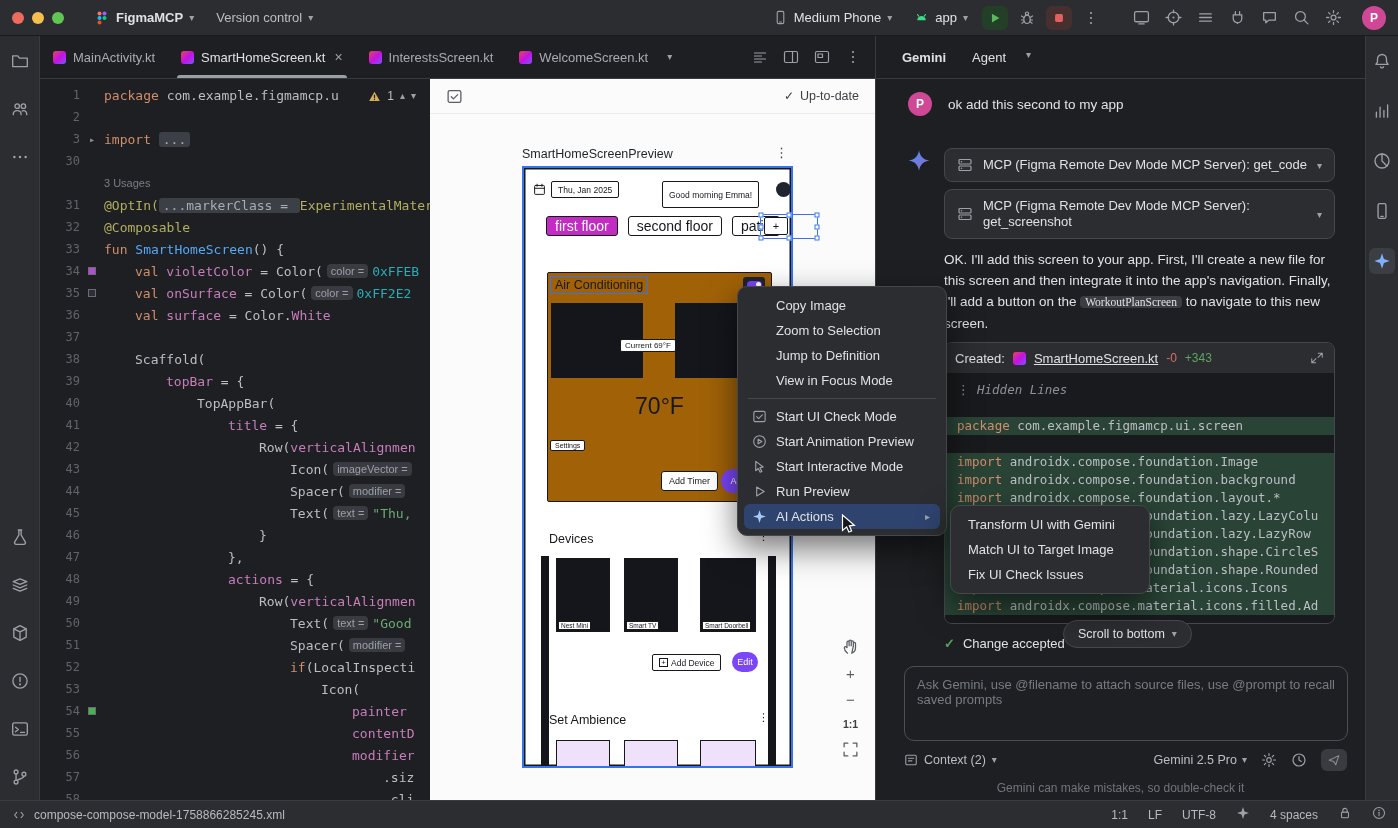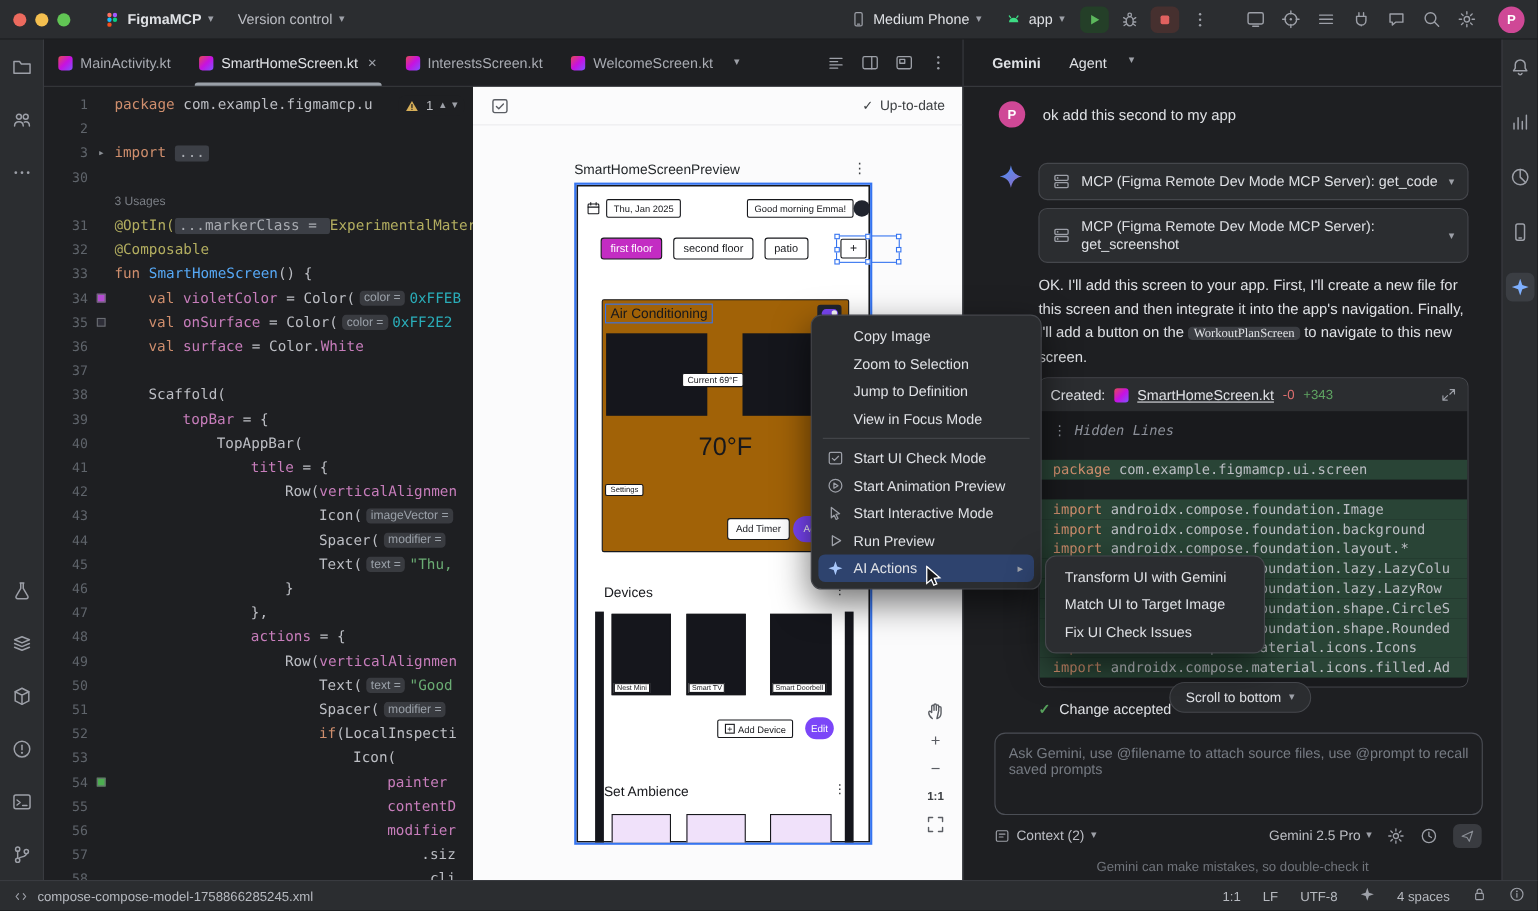--- a/index.html
+++ b/index.html
@@ -62,24 +62,24 @@
 .pvt{width:17px;height:17px;color:#5a5d63}
 .pv-status{margin-left:auto;display:flex;align-items:center;gap:6px;color:#3d4043;font-size:12.5px}
 .pvcheck{color:#3d4043;font-size:12px}
 .canvas{position:relative;height:686px}
 .pv-title{position:absolute;left:92px;top:33px;font-size:12.5px;color:#1f2326}
 .pv-kebab{position:absolute;left:345px;top:31px;color:#3d4043;font-size:13px}
 .phone{position:absolute;left:92px;top:52px;width:271px;height:602px;background:#fff;border:2px solid #3574f0;box-shadow:inset 0 0 0 1.5px #17181c;overflow:hidden;font-family:"Liberation Sans",sans-serif;color:#17181c}
 .pchip{border:1px solid #17181c;border-radius:2px;background:#fff;display:flex;align-items:center;justify-content:center;white-space:nowrap}
 .p-cal{position:absolute;left:9px;top:15px;width:13px;height:13px;color:#17181c}
 .p-date{position:absolute;left:27px;top:13px;height:17px;padding:0 6px;font-size:8.5px}
-.p-greet{position:absolute;left:155px;top:13px;height:17px;padding:0 6px;font-size:8.5px}
+.p-greet{position:absolute;left:138px;top:13px;height:27px;padding:0 6px;font-size:8.5px}
 .p-avatar{position:absolute;left:252px;top:14px;width:15px;height:15px;border-radius:50%;background:#20242e}
 .p-floors{position:absolute;left:22px;top:48px;display:flex;gap:10px}
-.fchip{height:20px;padding:0 8px;border:1.2px solid #17181c;border-radius:3px;background:#fff;font-size:10px;display:flex;align-items:center}
+.fchip{height:20px;padding:0 8px;border:1.2px solid #17181c;border-radius:3px;background:#fff;font-size:14px;display:flex;align-items:center}
 .fchip.factive{background:#c32cc3;color:#fff}
 .p-card{position:absolute;left:23px;top:104px;width:225px;height:230px;border:1.5px solid #17181c;border-radius:2px;background:#a16207}
 .p-actitle{position:absolute;left:3px;top:4px;font-size:12.5px;padding:1px 4px;outline:1px solid #3574f0}
 .p-toggle{position:absolute;right:6px;top:4px;width:22px;height:15px;background:#20242e;border-radius:3px;display:flex;align-items:center;justify-content:center}
 .knobtrack{width:15px;height:8px;background:#7b46f8;border-radius:4px;position:relative;display:block}
 .knob{position:absolute;right:1px;top:1.5px;width:5px;height:5px;border-radius:50%;background:#fff}
 .p-panel{position:absolute;top:30px;height:75px;background:#15161c}
 .p-panel.l{left:3px;width:92px}
 .p-panel.r{left:127px;width:90px}
 .p-current{position:absolute;left:72px;top:66px;padding:1px 4px;font-size:8px;z-index:2}

